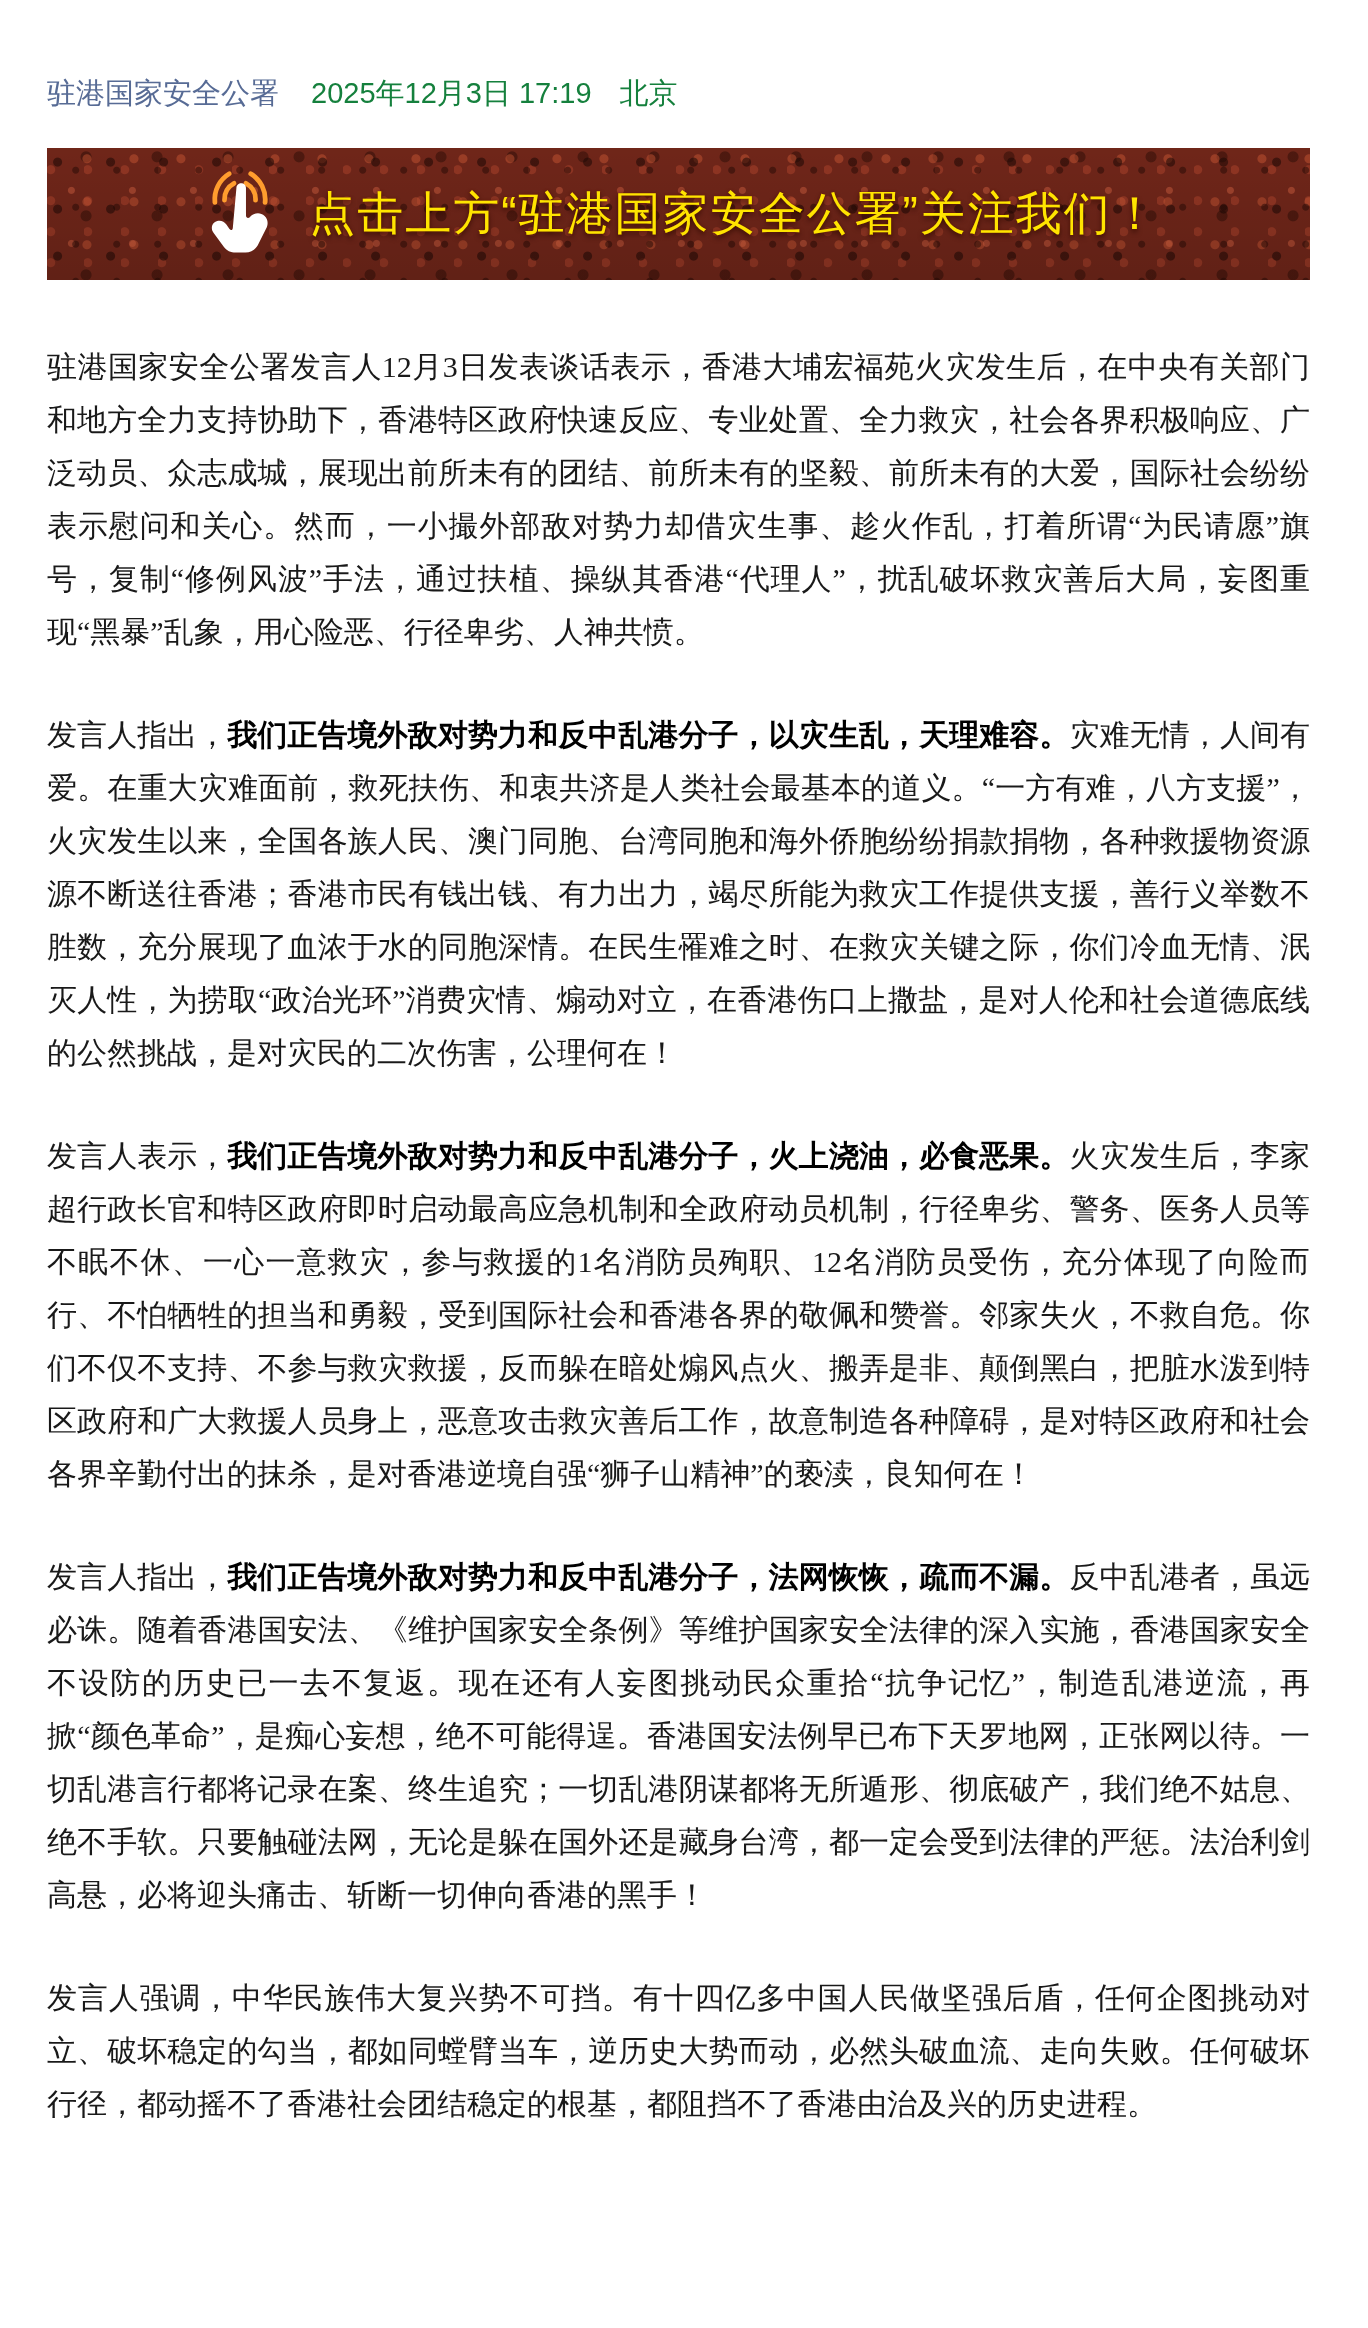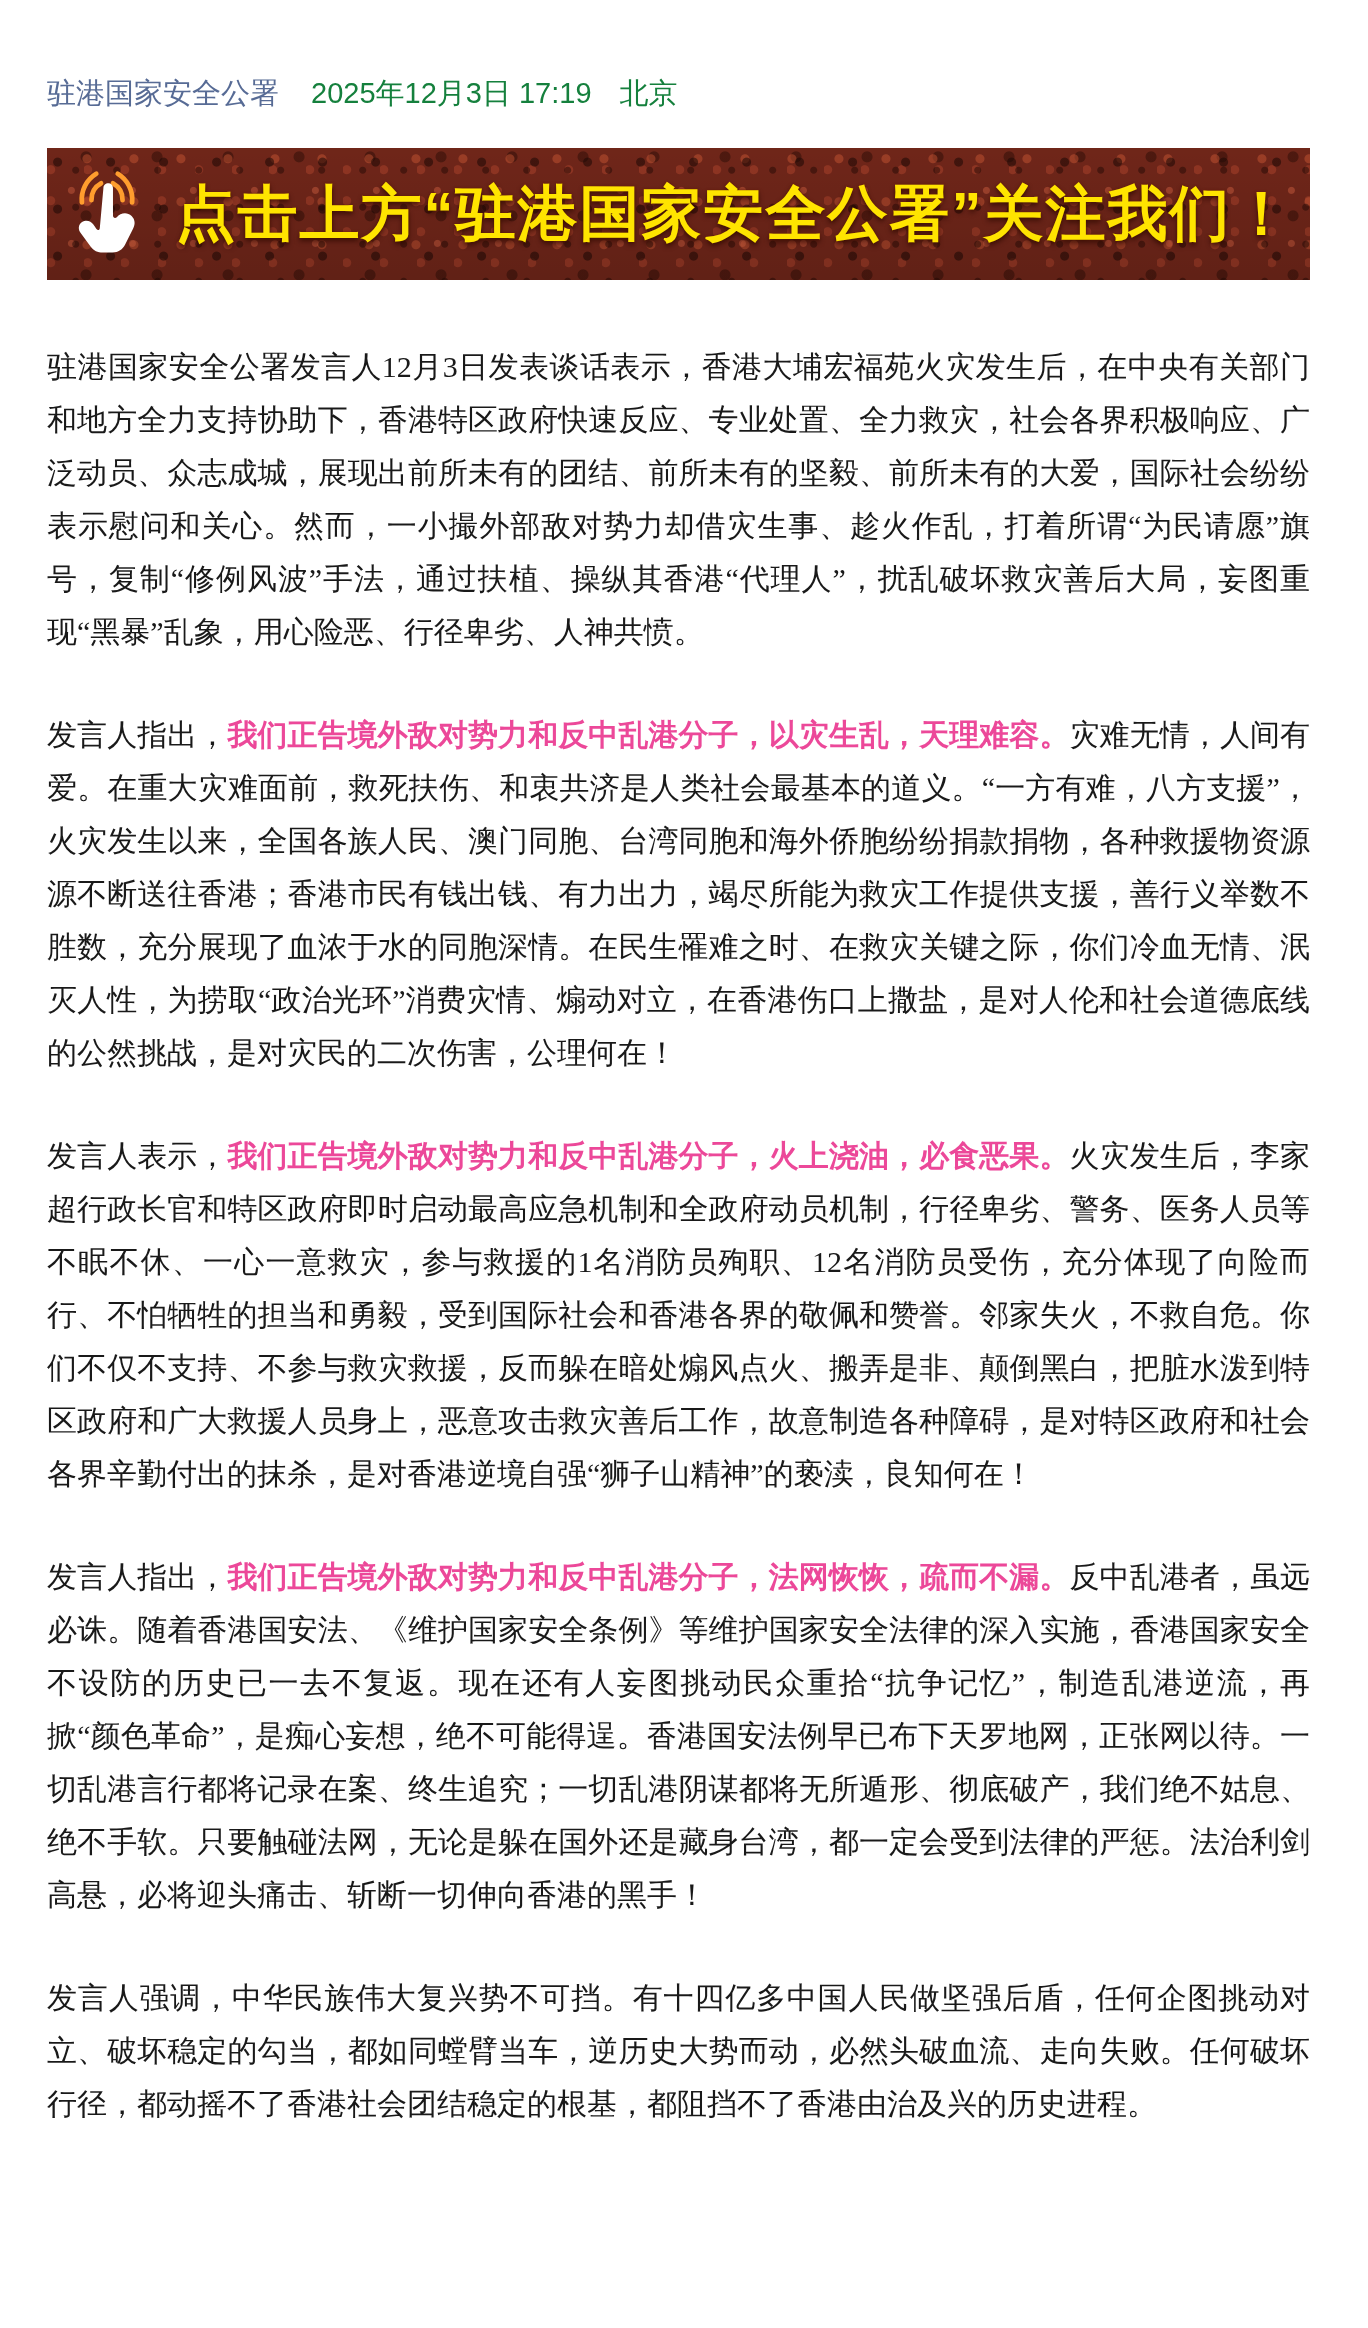--- a/index.html
+++ b/index.html
@@ -61,39 +61,39 @@
     background-size:
       100% 100%, 53px 47px, 41px 37px, 61px 53px, 47px 43px, 71px 59px, 37px 31px;
   }
   .tap-hand-icon {
     width: 86px;
     height: 96px;
     flex: 0 0 auto;
     margin-top: -4px;
   }
   .banner-text {
-    font-size: 60px;
-    font-weight: 700;
+    font-size: 46px;
+    font-weight: 400;
     color: #ffe400;
     letter-spacing: 2px;
     white-space: nowrap;
     text-shadow: 0 3px 5px rgba(45,10,0,0.75), 0 0 2px rgba(110,30,0,0.9);
   }
   .article-body { margin-top: 0; }
   .para {
     margin: 50px 0 0 0;
     font-size: 30px;
     line-height: 53px;
     color: #191919;
     text-align: justify;
     word-break: break-all;
     font-family: Liberation Serif, serif;
   }
   .para:first-child { margin-top: 60px; }
-  .para strong { font-weight: 700; color: #ec4899; }
+  .para strong { font-weight: 700; color: #000000; }
 </style>
 </head>
 <body>
 
 <div class="page">
 
 
   <div class="meta-row">
     <a class="account-link">驻港国家安全公署</a>
     <span class="meta-muted">2025年12月3日 17:19</span>

